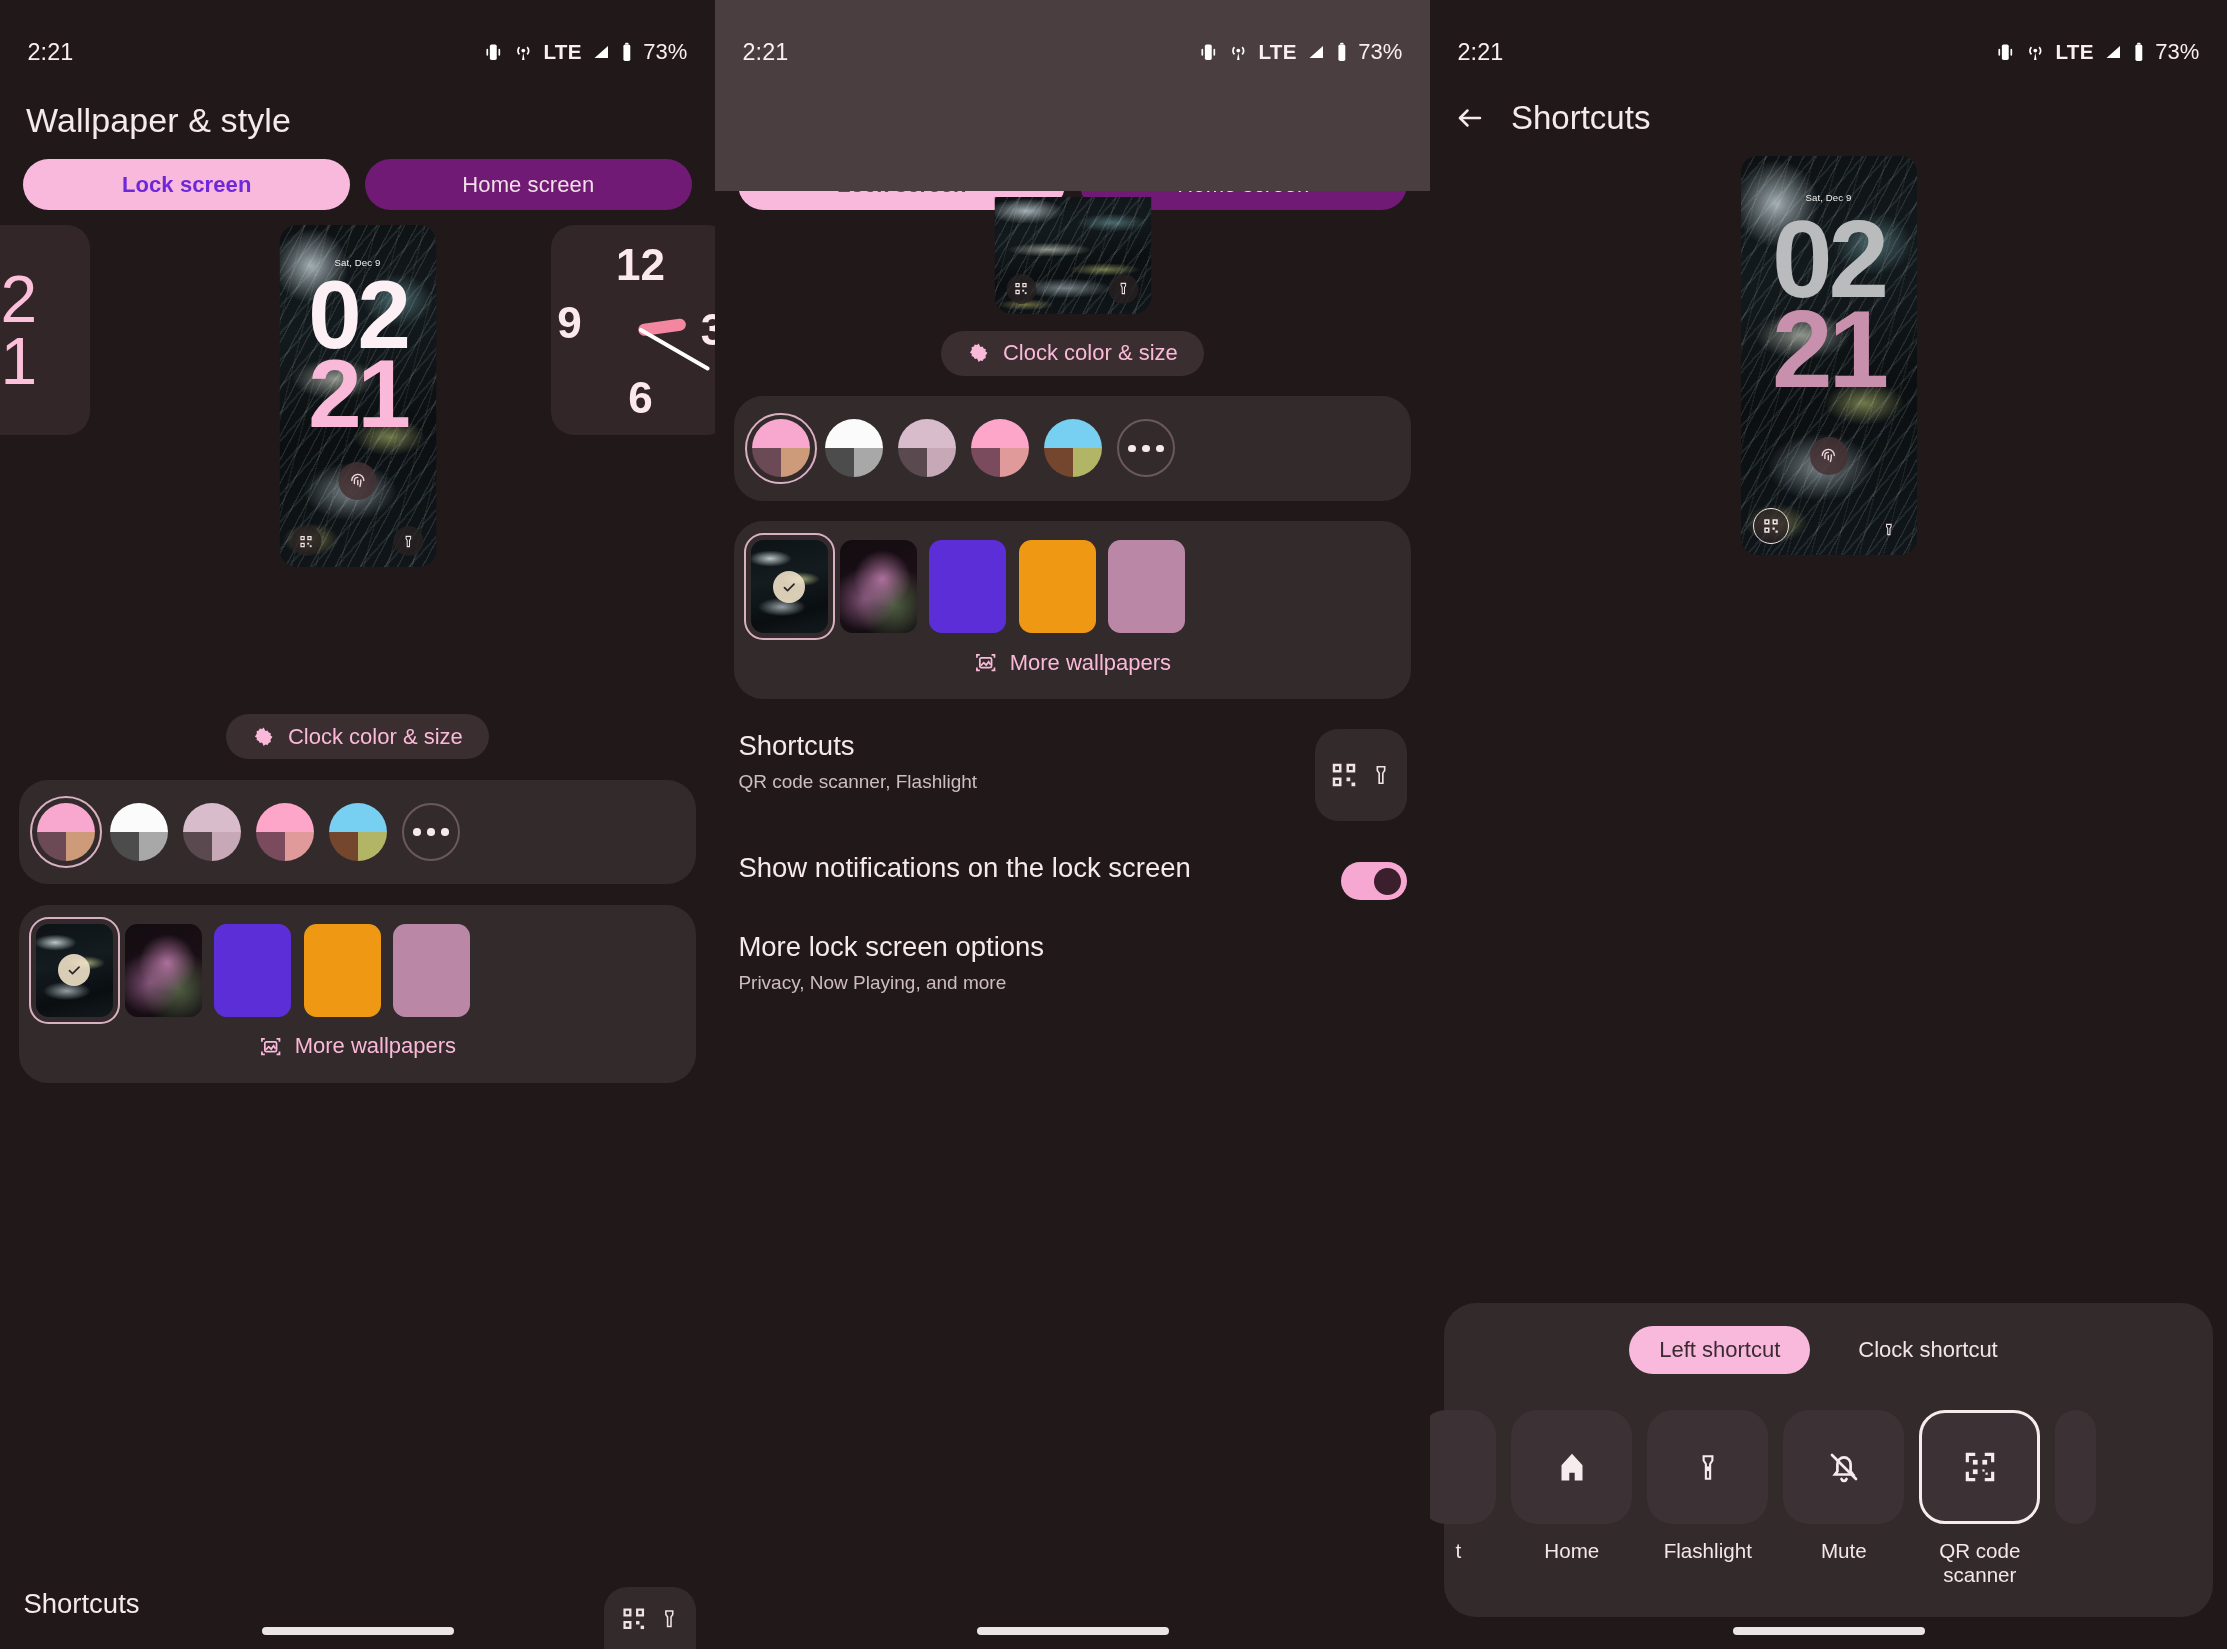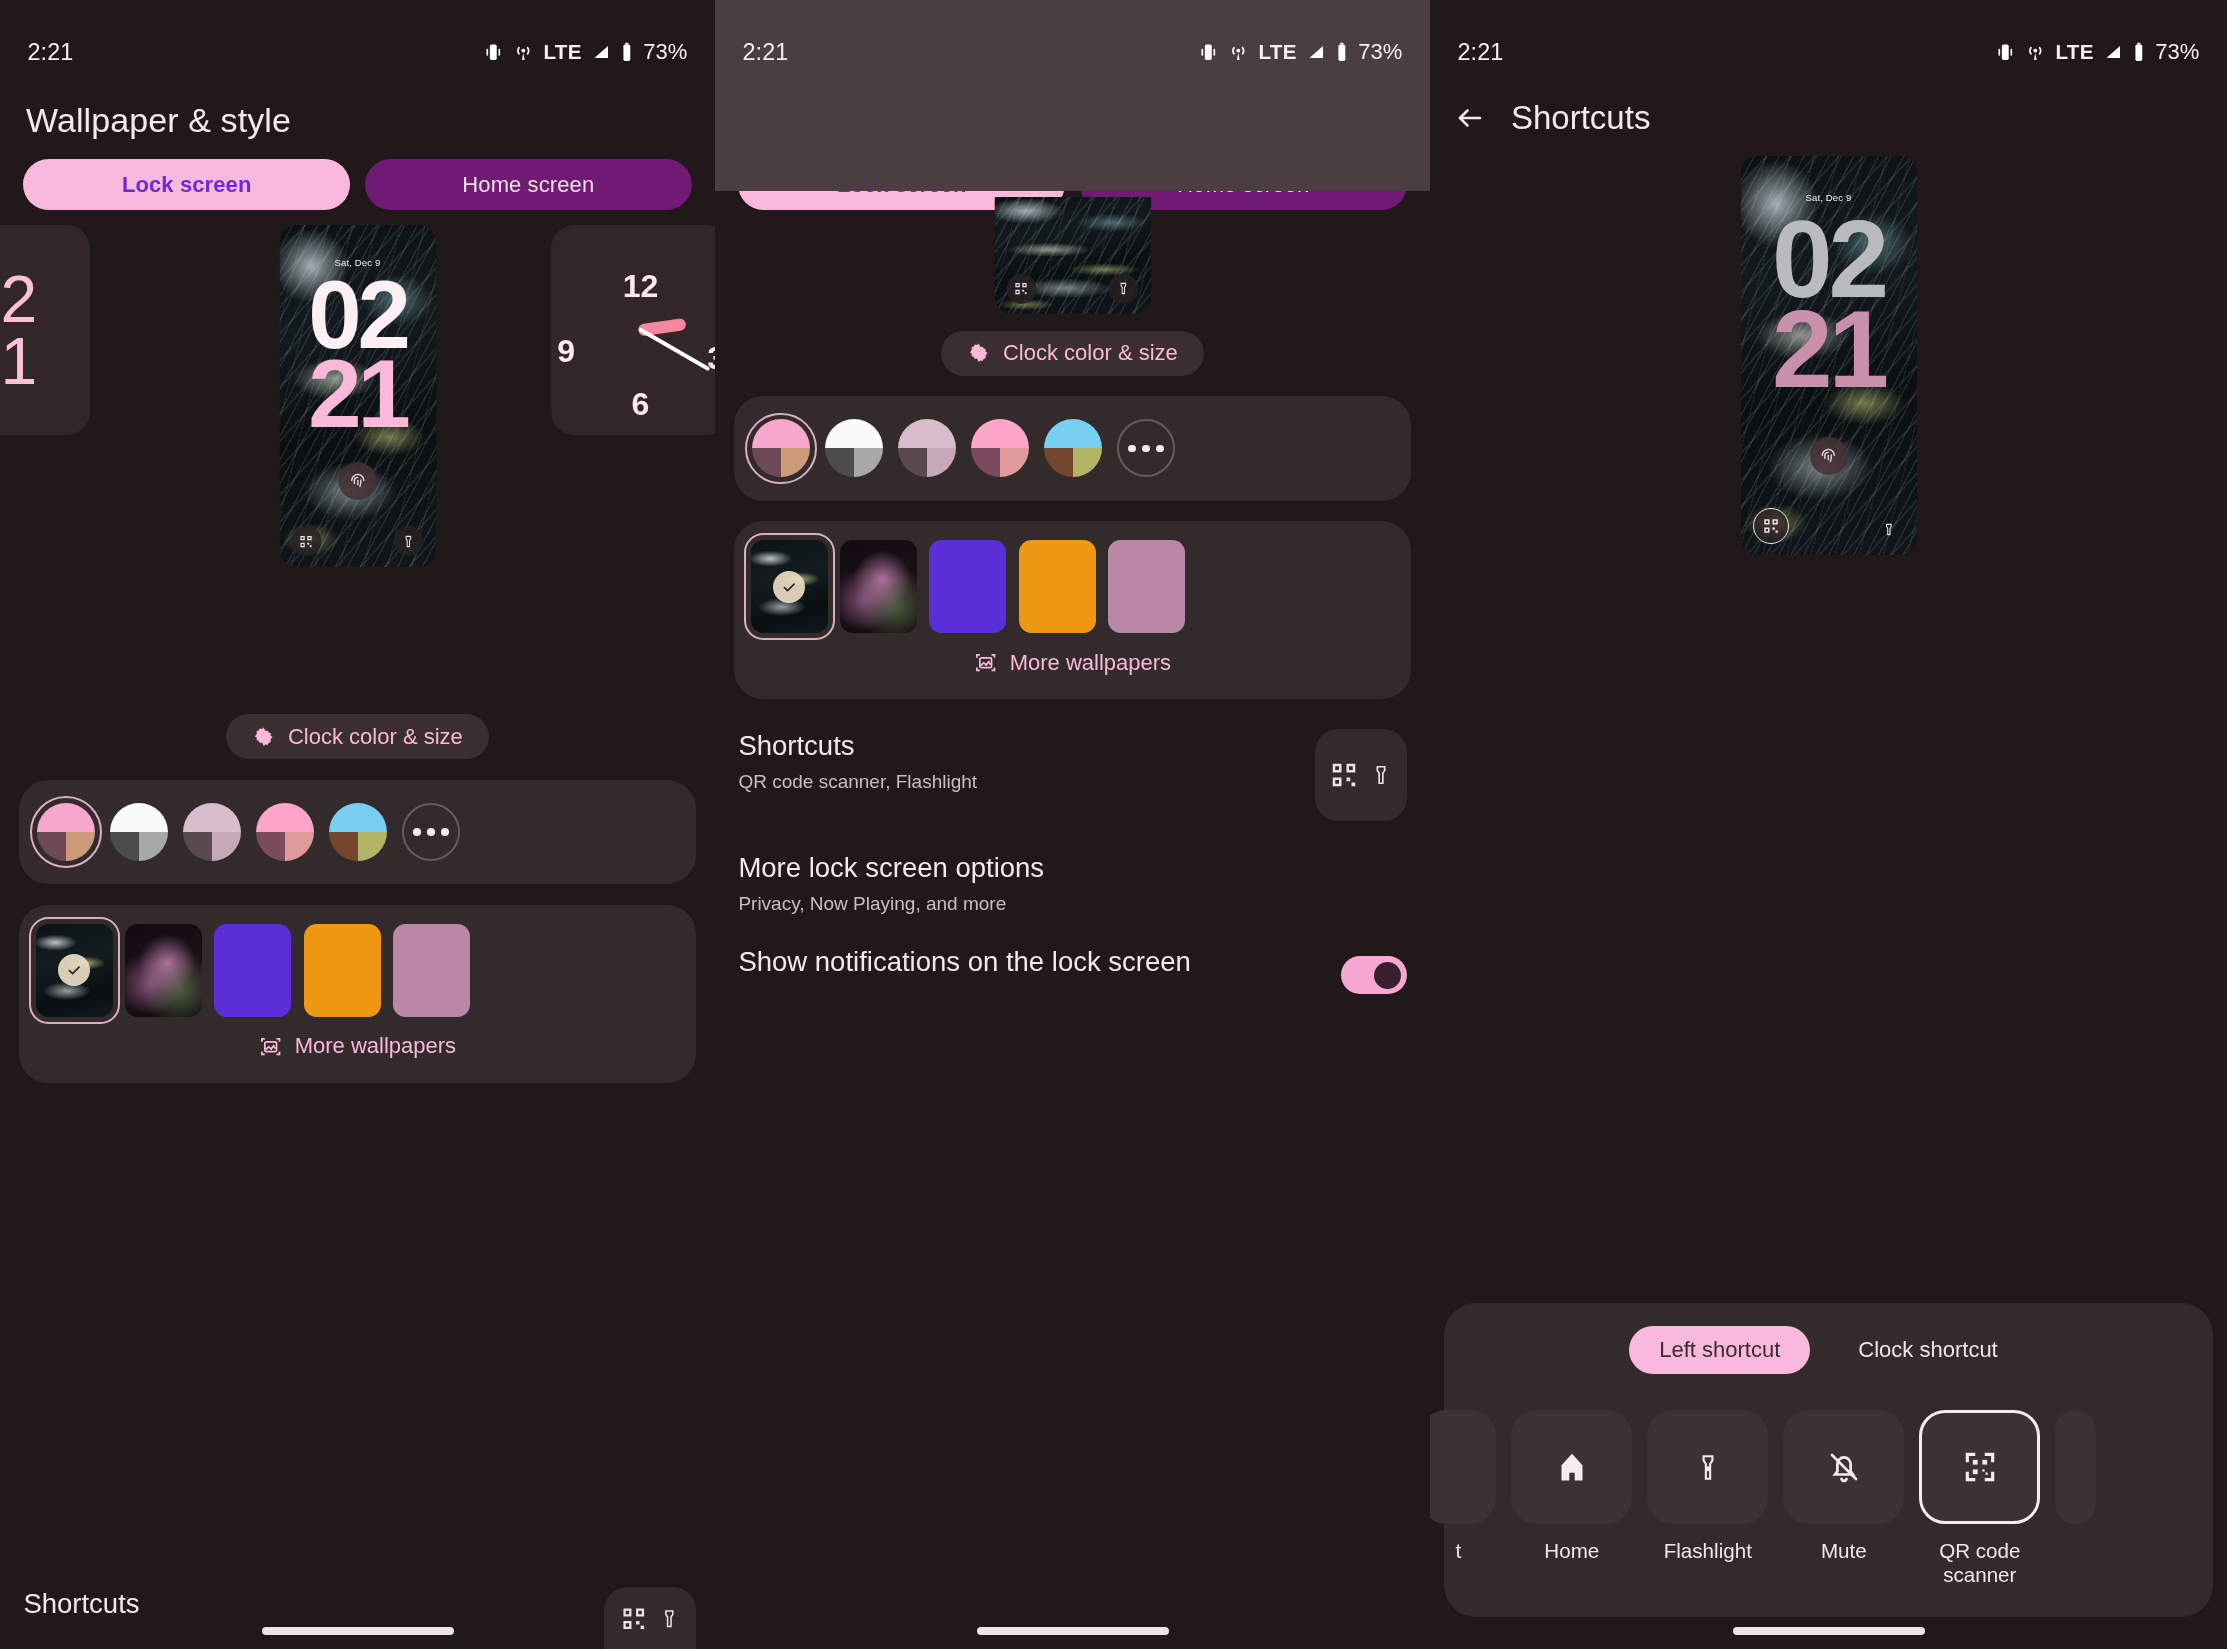--- a/index.html
+++ b/index.html
@@ -55,21 +55,21 @@
   .card-left { left: -89px; top: 0; }
   .card-right { right: -15px; top: 0; }
   .clock-thin {
     color: #fcc0da; font-size: 66px; line-height: .94;
     font-weight: 300; text-align: center; letter-spacing: 1.4px;
   }
 
   
   .analog { position: relative; width: 172px; height: 172px; }
   .analog span {
-    position: absolute; color: #fce9ef; font-size: 32px; font-weight: 700; margin-top: 28px;
+    position: absolute; color: #fce9ef; font-size: 44px; font-weight: 700;
   }
   .an12 { top: -4.1px; left: 50%; transform: translateX(-50%); }
   .an3 { right: 1.4px; top: 50%; transform: translateY(-50%); }
   .an6 { bottom: -6.9px; left: 50%; transform: translateX(-50%); }
   .an9 { left: 2.7px; top: 46%; transform: translateY(-50%); }
   .hand-h {
     position: absolute; left: 50%; top: 50%;
     width: 48px; height: 11.7px; background: #f2879f; border-radius: 6.2px;
     transform-origin: 2.7px 50%; transform: translate(-2.7px,-50%) rotate(-8deg);
   }
@@ -611,32 +611,32 @@
             <rect x="18" y="18" width="3" height="3"></rect>
           </svg>
         <svg width="22" height="30" viewBox="0 0 24 24" fill="none" stroke="#f0e2e6" stroke-width="1.8">
             <path d="M8 3h8v4l-2 3v11h-4V10L8 7z"></path>
           </svg>
       </div>
     </div>
 
     <div class="row">
       <div class="row-txt">
+        <div class="row-title" style="max-width:481px">Show notifications on the lock screen</div>
+      </div>
+      <div class="toggle">
+          <b></b>
+        </div>
+    </div>
+
+    <div class="row">
+      <div class="row-txt">
         <div class="row-title">More lock screen options</div>
         <div class="row-sub">Privacy, Now Playing, and more</div>
       </div>
-    </div>
-
-    <div class="row">
-      <div class="row-txt">
-        <div class="row-title" style="max-width:481px">Show notifications on the lock screen</div>
-      </div>
-      <div class="toggle">
-          <b></b>
-        </div>
     </div>
 
     <div class="homebar"></div>
   </div>
 
   <div class="panel p3">
     <div class="statusbar">
       <span class="sb-time">2:21</span>
       <span class="sb-right">
         <span class="sb-ico">

